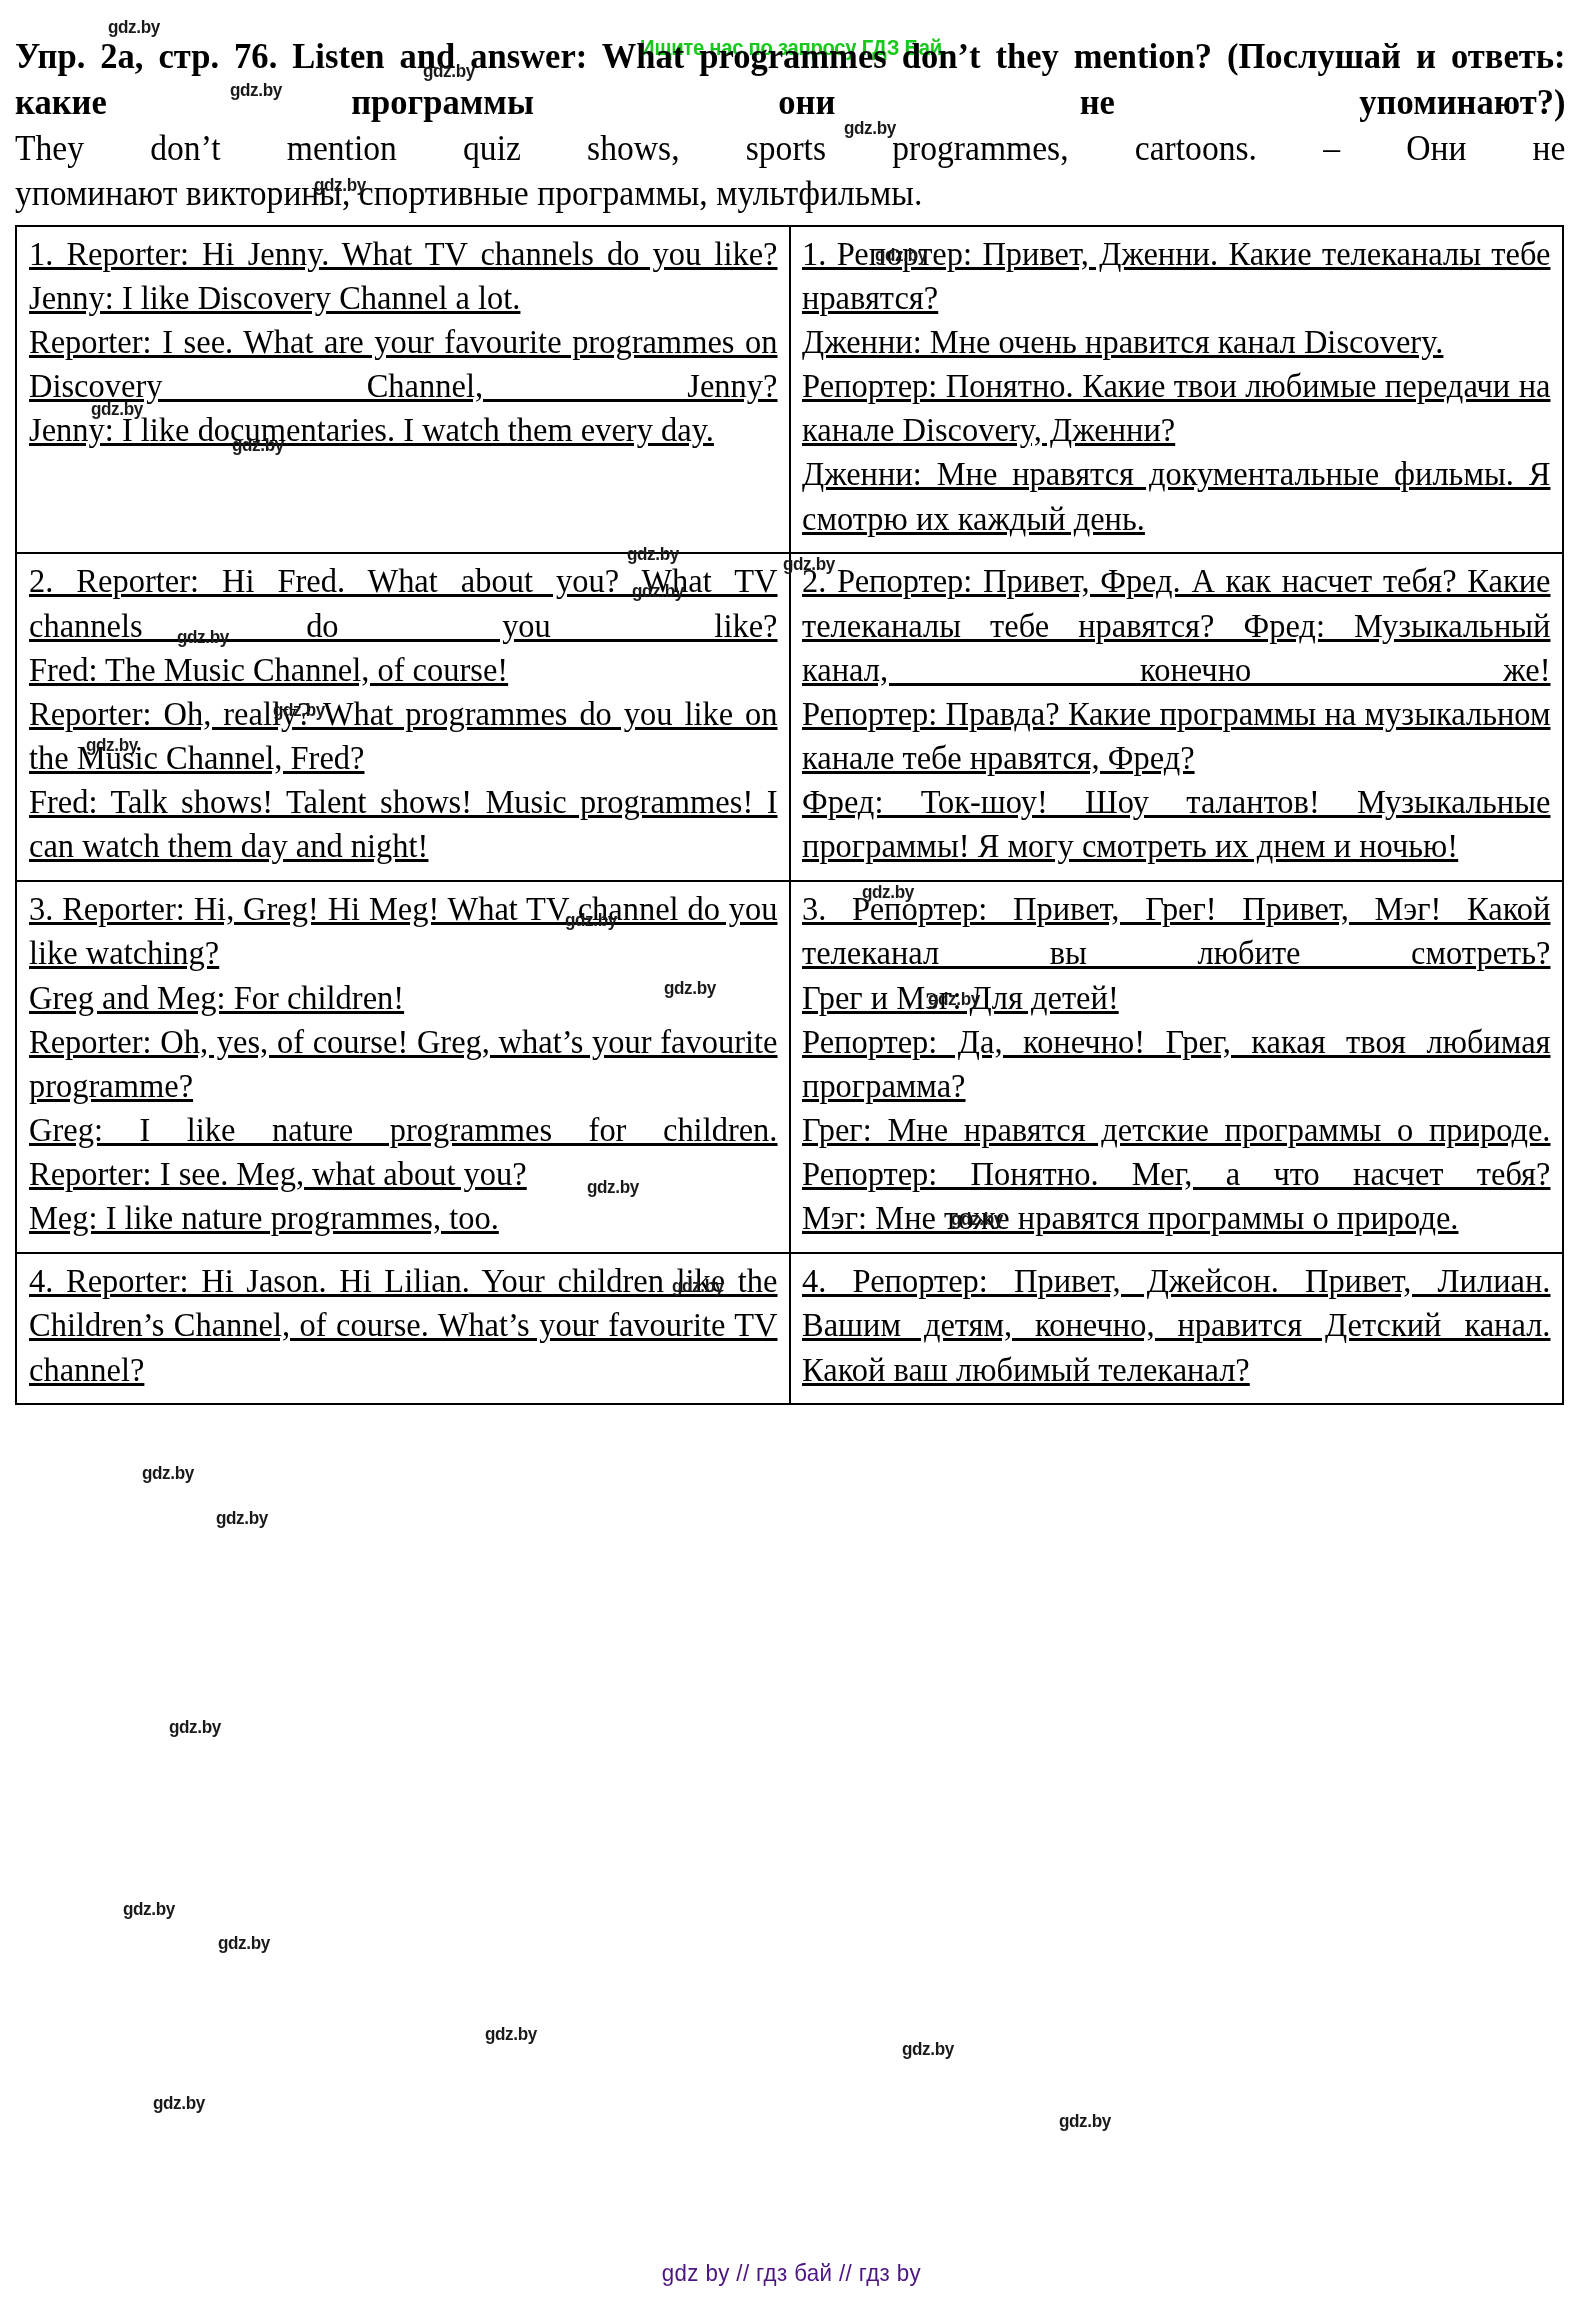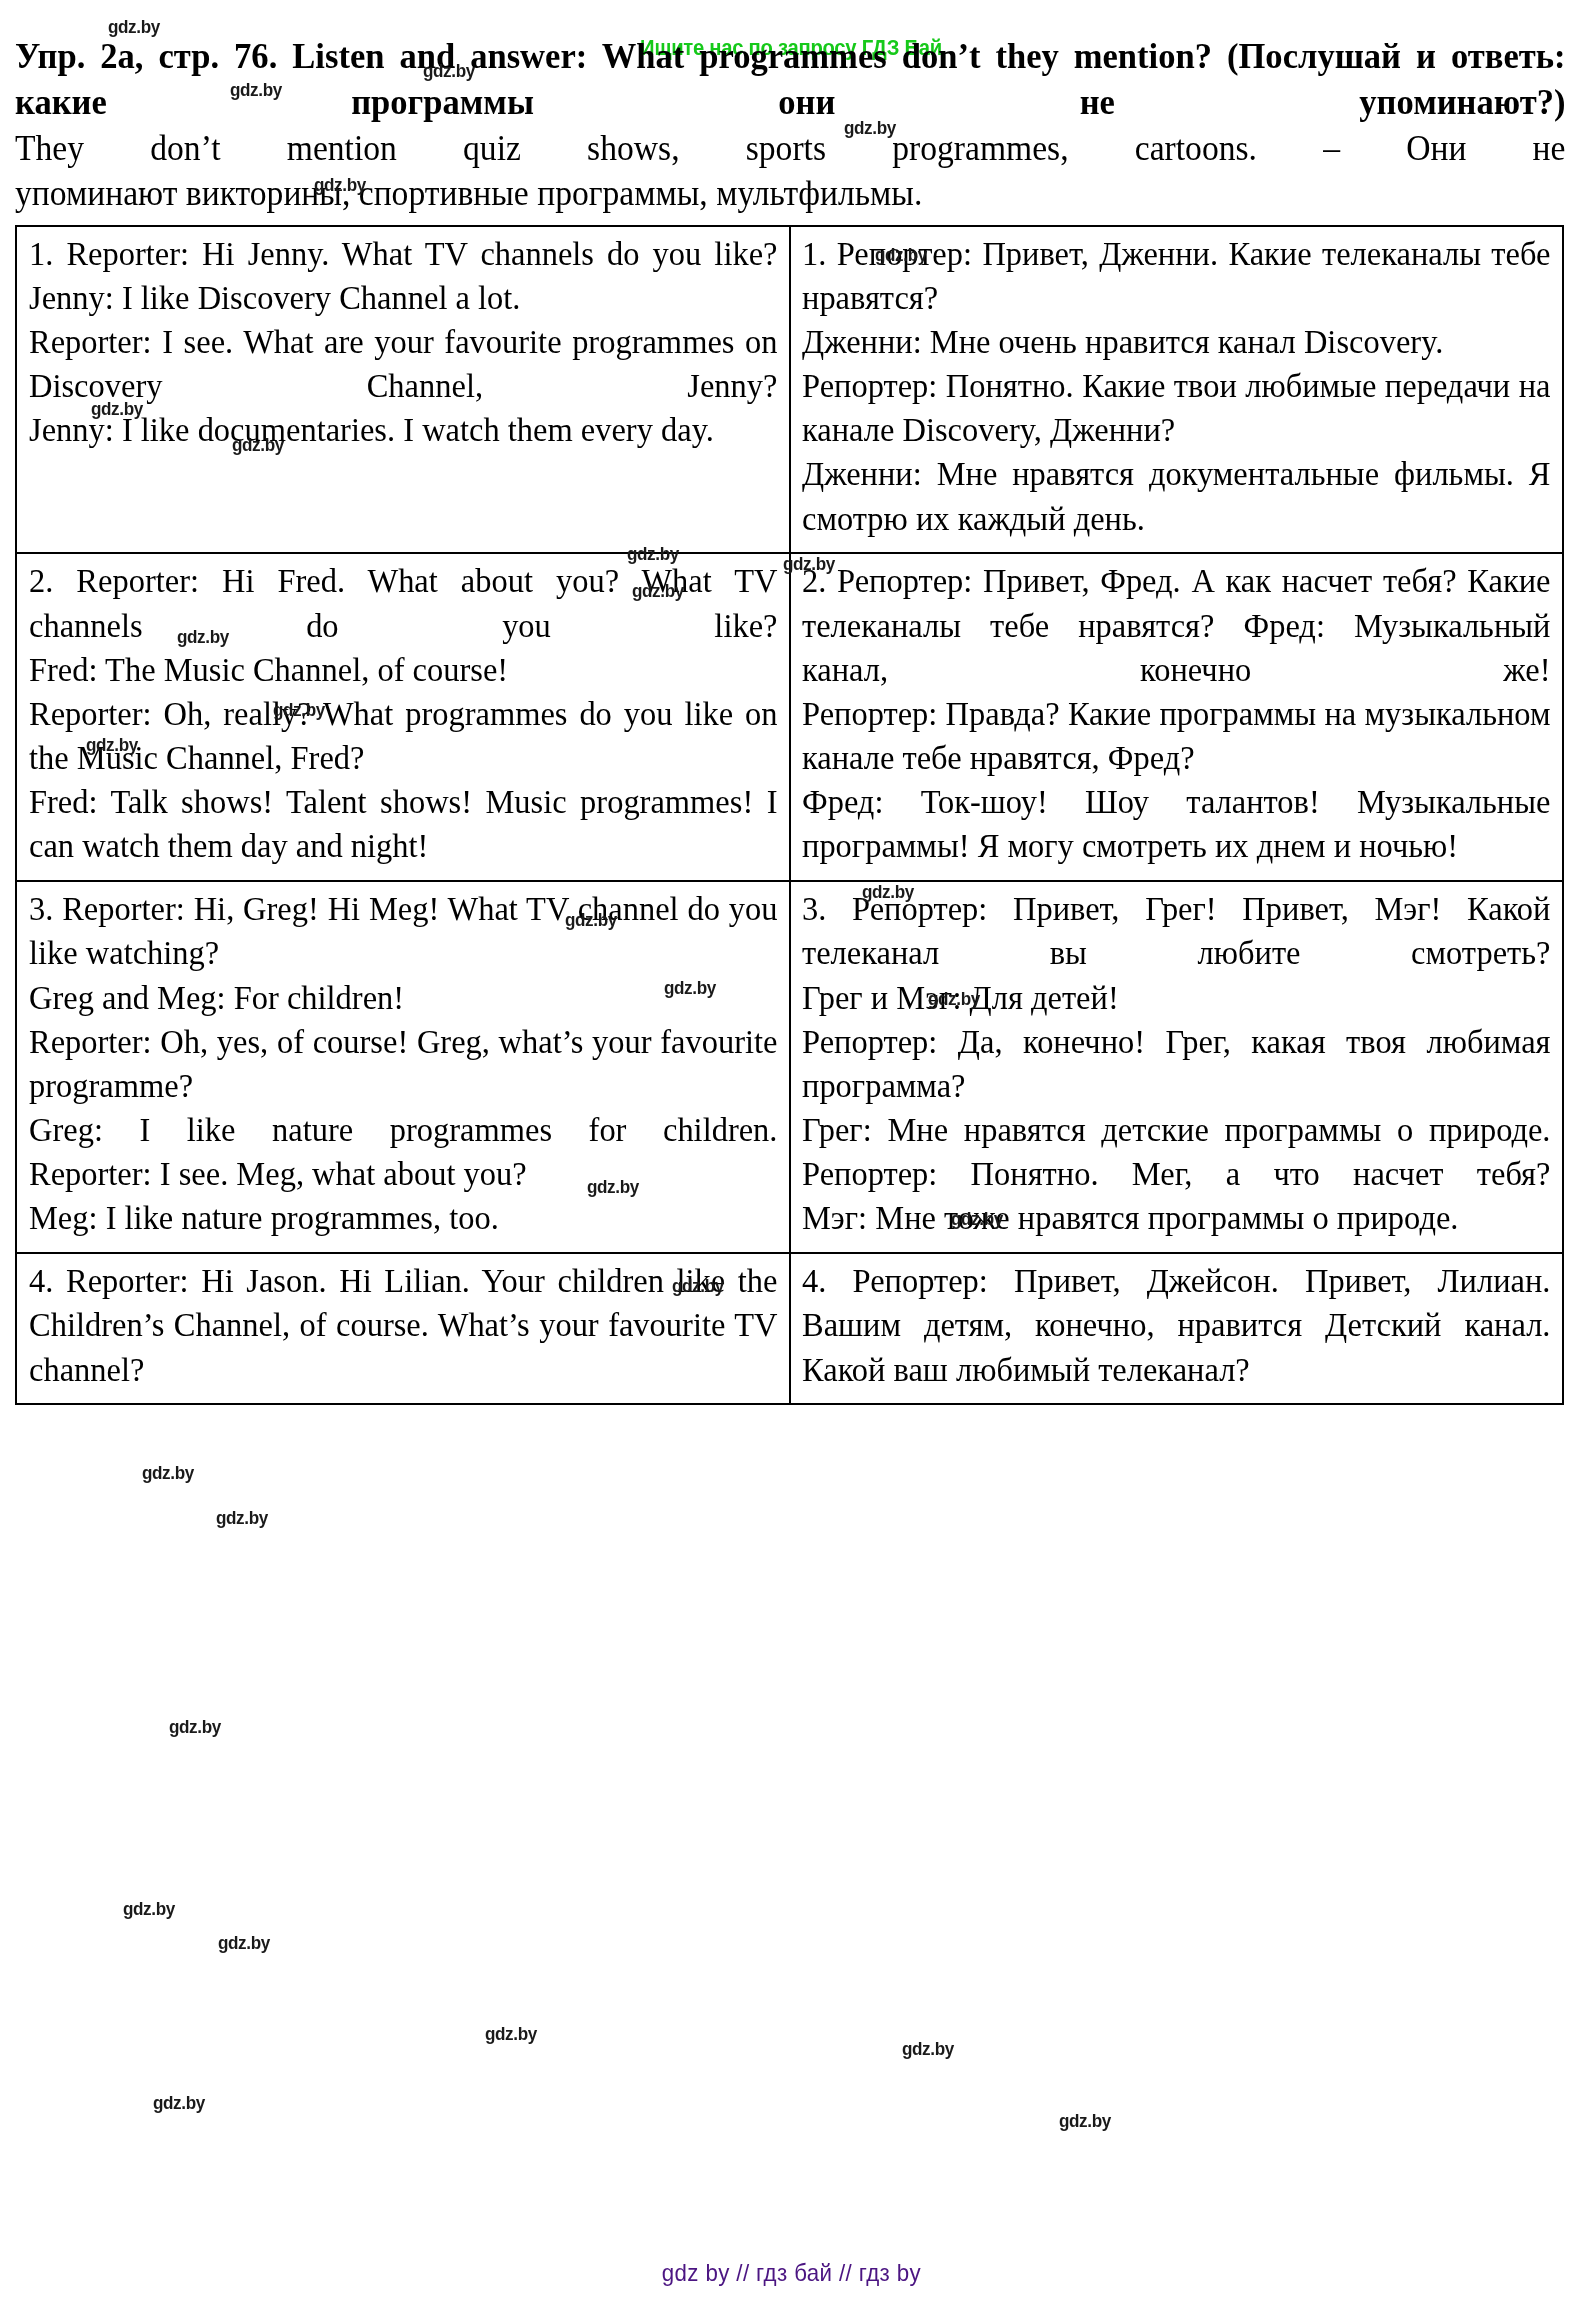--- a/index.html
+++ b/index.html
@@ -76,20 +76,21 @@
     border-collapse: collapse;
     width: 1549px;
     margin-top: 8.2px;
     table-layout: fixed;
   }
   .dialogue-table td {
     border: 2.5px solid #000000;
     vertical-align: top;
     padding: 5px 10px 11.5px 11.5px;
     width: 50%;
+    text-decoration: underline;
   }
   .cell-para {
     font-size: 34px;
     line-height: 1.30;
     text-align: justify;
     text-align-last: justify;
     margin: 0;
     transform: scaleX(0.955);
     transform-origin: left top;
     width: 104.5%;

